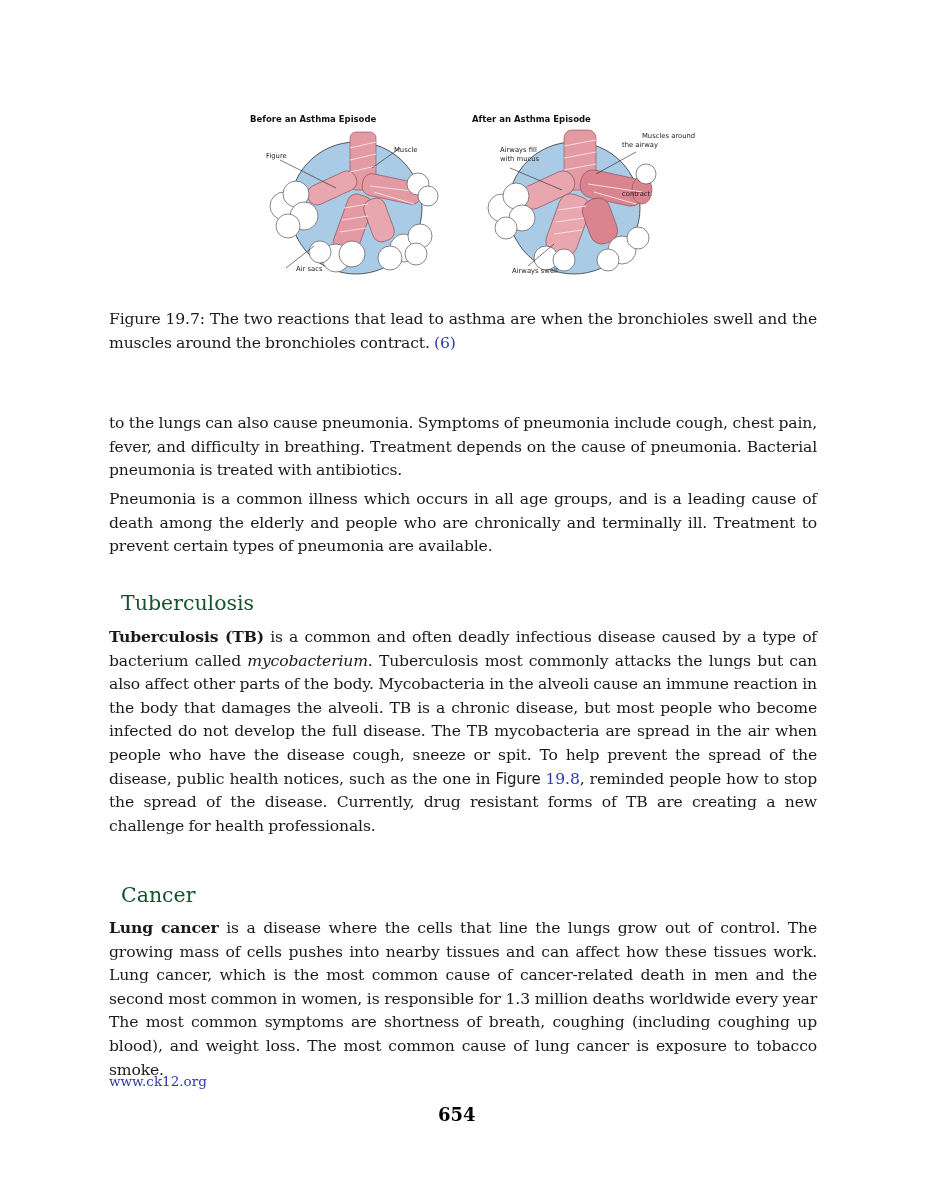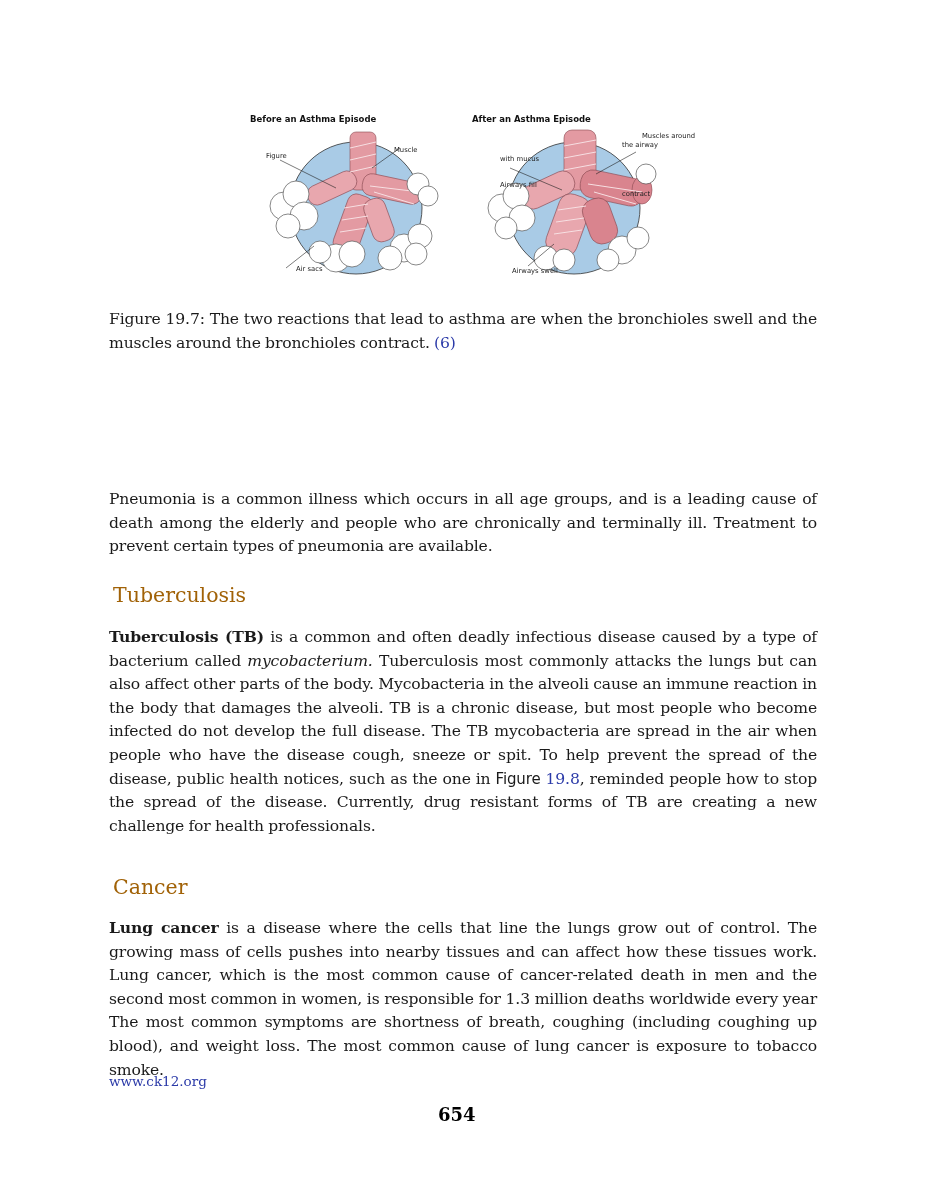--- a/index.html
+++ b/index.html
@@ -18,21 +18,21 @@
   .lbl { position: absolute; font-family: "DejaVu Sans", "Liberation Sans", sans-serif; font-size: 6.8px;
          color: #222; line-height: 9px; white-space: nowrap; }
 
   
   .txt { position: absolute; left: 109px; width: 708px; font-size: 15.6px; line-height: 23.6px;
          text-align: justify; letter-spacing: -0.15px; word-spacing: -0.5px; }
   .txt p { margin: 0; }
   .caption { top: 308px; }
   .p1 { top: 412px; }
   .p2 { top: 488px; }
-  .h2 { position: absolute; left: 109px; font-size: 20.5px; font-weight: normal; color: #a16207; margin: 4px; }
+  .h2 { position: absolute; left: 109px; font-size: 20.5px; font-weight: normal; color: #14532d; margin: 12px; }
   .h-tb { top: 579px; }
   .h-cancer { top: 871px; }
   .p-tb { top: 625px; }
   .p-cancer { top: 916px; }
   .b { font-weight: bold; }
   .i { font-style: italic; }
   .link { color: #2b3aa8; }
 
   .footer-link { position: absolute; left: 109px; top: 1073px; font-size: 13.5px; color: #2b3aa8; }
   .page-num { position: absolute; left: 438px; top: 1104px; font-size: 18px; font-weight: bold; color: #000000; }
@@ -107,33 +107,36 @@
             <circle cx="142" cy="152" r="11"></circle>
           <circle cx="180" cy="66" r="10"></circle>
         </g>
         <g stroke="#222" stroke-width="0.6">
           <line x1="44" y1="60" x2="96" y2="82"></line>
           <line x1="170" y1="44" x2="130" y2="66"></line>
           <line x1="62" y1="158" x2="88" y2="136"></line>
         </g>
       </svg>
       <div class="panel-title">After an Asthma Episode</div>
-      <div class="lbl" style="left:34px; top:38px;margin-top:35px;">Airways fill</div>
+      <div class="lbl" style="left:34px; top:38px;">Airways fill</div>
       <div class="lbl" style="left:34px; top:47px;">with mucus</div>
       <div class="lbl" style="left:156px; top:24px;padding-left:20px;">Muscles around</div>
       <div class="lbl" style="left:156px; top:33px;">the airway</div>
       <div class="lbl" style="left:156px; top:42px;margin-top:40px;">contract</div>
       <div class="lbl" style="left:46px; top:159px;">Airways swell</div>
     </div>
   </div>
 
   <div class="txt caption">
     <p><span>Figure 19.7: The two reactions that lead to asthma are when the bronchioles swell and the muscles around the bronchioles contract. </span><span class="link">(6)</span></p>
   </div>
 
+  <div class="txt p1">
+    <p>to the lungs can also cause pneumonia. Symptoms of pneumonia include cough, chest pain, fever, and difficulty in breathing. Treatment depends on the cause of pneumonia. Bacterial pneumonia is treated with antibiotics.</p>
+  </div>
   <div class="txt p2">
     <p>Pneumonia is a common illness which occurs in all age groups, and is a leading cause of death among the elderly and people who are chronically and terminally ill. Treatment to prevent certain types of pneumonia are available.</p>
   </div>
 
   <h2 class="h2 h-tb">Tuberculosis</h2>
   <div class="txt p-tb">
     <p><span class="b">Tuberculosis (TB)</span><span> is a common and often deadly infectious disease caused by a type of bacterium called </span><span class="i">mycobacterium.</span><span> Tuberculosis most commonly attacks the lungs but can also affect other parts of the body. Mycobacteria in the alveoli cause an immune reaction in the body that damages the alveoli. TB is a chronic disease, but most people who become infected do not develop the full disease. The TB mycobacteria are spread in the air when people who have the disease cough, sneeze or spit. To help prevent the spread of the disease, public health notices, such as the one in </span><span class="b" style="font-weight:normal; font-family:'DejaVu Sans','Liberation Sans',sans-serif; font-size:15px;">Figure</span> <span class="link">19.8</span><span>, reminded people how to stop the spread of the disease. Currently, drug resistant forms of TB are creating a new challenge for health professionals.</span></p>
   </div>
 
   <h2 class="h2 h-cancer">Cancer</h2>

